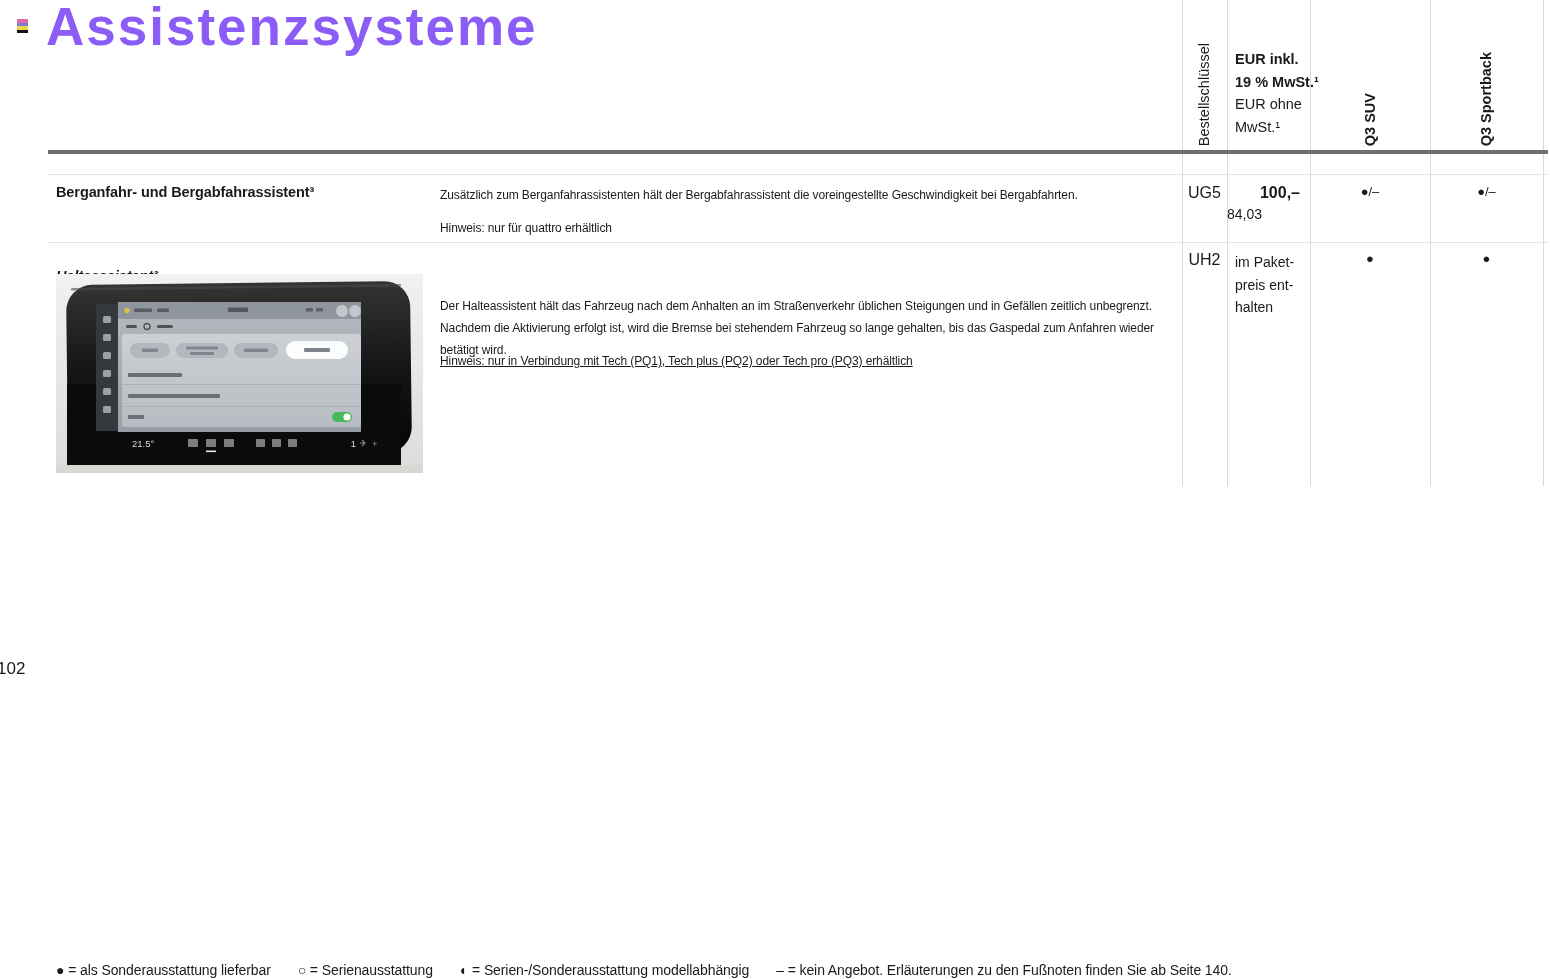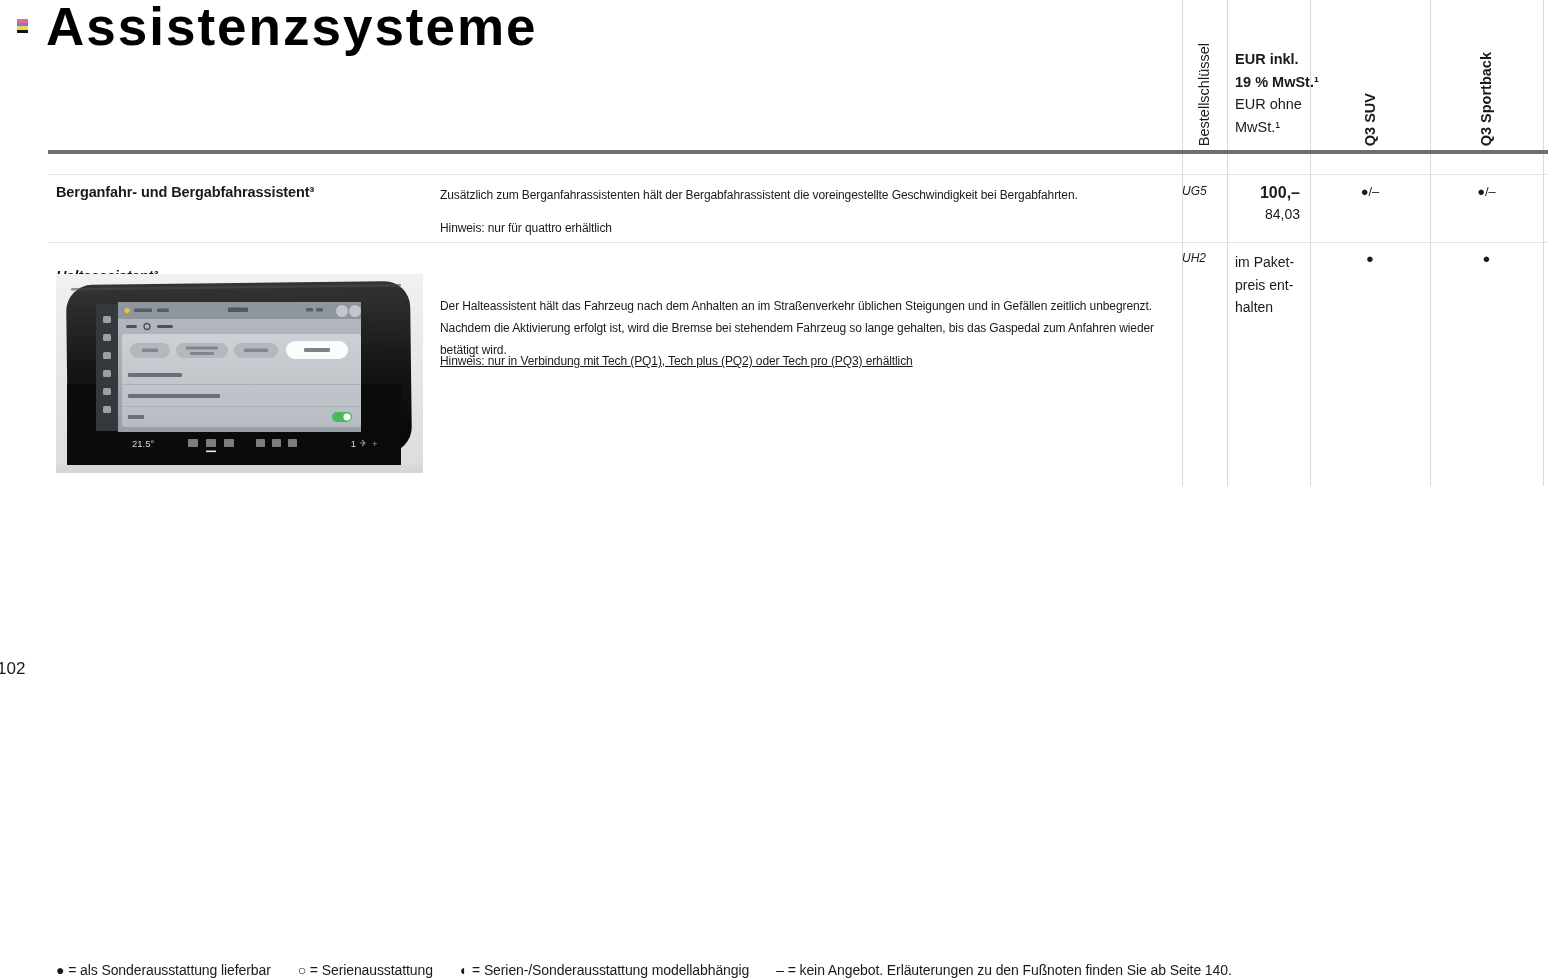--- a/index.html
+++ b/index.html
@@ -10,21 +10,21 @@
   
   .reg-mark{position:absolute;left:17px;top:19px;width:11px;height:14px;display:flex;flex-direction:column;}
   .reg-mark span{flex:1;}
   .reg-m1{background:#e06aa8;}
   .reg-m2{background:#7b7ccc;}
   .reg-m3{background:#e6d84f;}
   .reg-m4{background:#151515;}
 
   
   .title{position:absolute;left:46px;top:0px;font-size:53px;line-height:1.0;
-         font-weight:bold;letter-spacing:2px;color:#000000;}
+         font-weight:bold;letter-spacing:2px;color:#8b5cf6;}
 
   
   .vline{position:absolute;top:0;width:1px;height:486px;background:#d9d9d9;}
   .v1{left:1182px;} .v2{left:1227px;} .v3{left:1310px;} .v4{left:1430px;} .v5{left:1543px;}
   .thick-rule{position:absolute;left:48px;top:150px;width:1500px;height:4px;background:#6f6f71;}
   .hline{position:absolute;left:48px;width:1500px;height:1px;background:#e3e3e3;}
   .h1{top:174px;} .h2{top:242px;}
 
   
   .vlabel-box{position:absolute;top:0;height:146px;display:flex;align-items:center;
@@ -36,24 +36,24 @@
   .vb-sportback{left:1430px;width:113px;}
   .vb-suv .vlabel,.vb-sportback .vlabel{font-weight:bold;}
   .eur-block{position:absolute;left:1235px;top:48px;font-size:14.5px;line-height:22.5px;}
   .eur-block .b{font-weight:bold;}
 
   
   .feat-title{position:absolute;left:56px;font-weight:bold;font-size:14.5px;letter-spacing:-0.1px;}
   .t-r1{top:184px;} .t-r2{top:268px;font-style:italic;}
   .desc{position:absolute;left:440px;width:745px;font-size:12px;line-height:22px;letter-spacing:-0.1px;}
   .d-r1{top:184px;} .n-r1{top:217px;} .d-r2{top:267px;margin-top:28px;} .n-r2{top:350px;text-decoration:underline;}
-  .code-cell{position:absolute;left:1182px;width:45px;text-align:left;font-size:12px;font-style:italic;}
+  .code-cell{position:absolute;left:1182px;width:45px;text-align:center;font-size:16px;}
   .c-r1{top:184px;} .c-r2{top:251px;}
   .price-gross{position:absolute;left:1227px;width:73px;text-align:right;font-weight:bold;font-size:16px;top:184px;}
-  .price-net{position:absolute;left:1227px;width:73px;text-align:right;font-size:14px;top:206px;}
+  .price-net{position:absolute;left:1227px;width:73px;font-size:14px;top:206px;}
   .price-note{position:absolute;left:1235px;top:251px;font-size:14px;line-height:22.5px;}
   .mark-cell{position:absolute;width:120px;text-align:center;font-size:13px;}
   .m-suv{left:1310px;} .m-sportback{left:1430px;width:113px;}
   .m-r1{top:184px;} .m-r2{top:251px;}
 
   
   .photo{position:absolute;left:56px;top:274px;width:367px;height:199px;}
 
   
   .page-num{position:absolute;left:-3px;top:659px;font-size:17px;}

